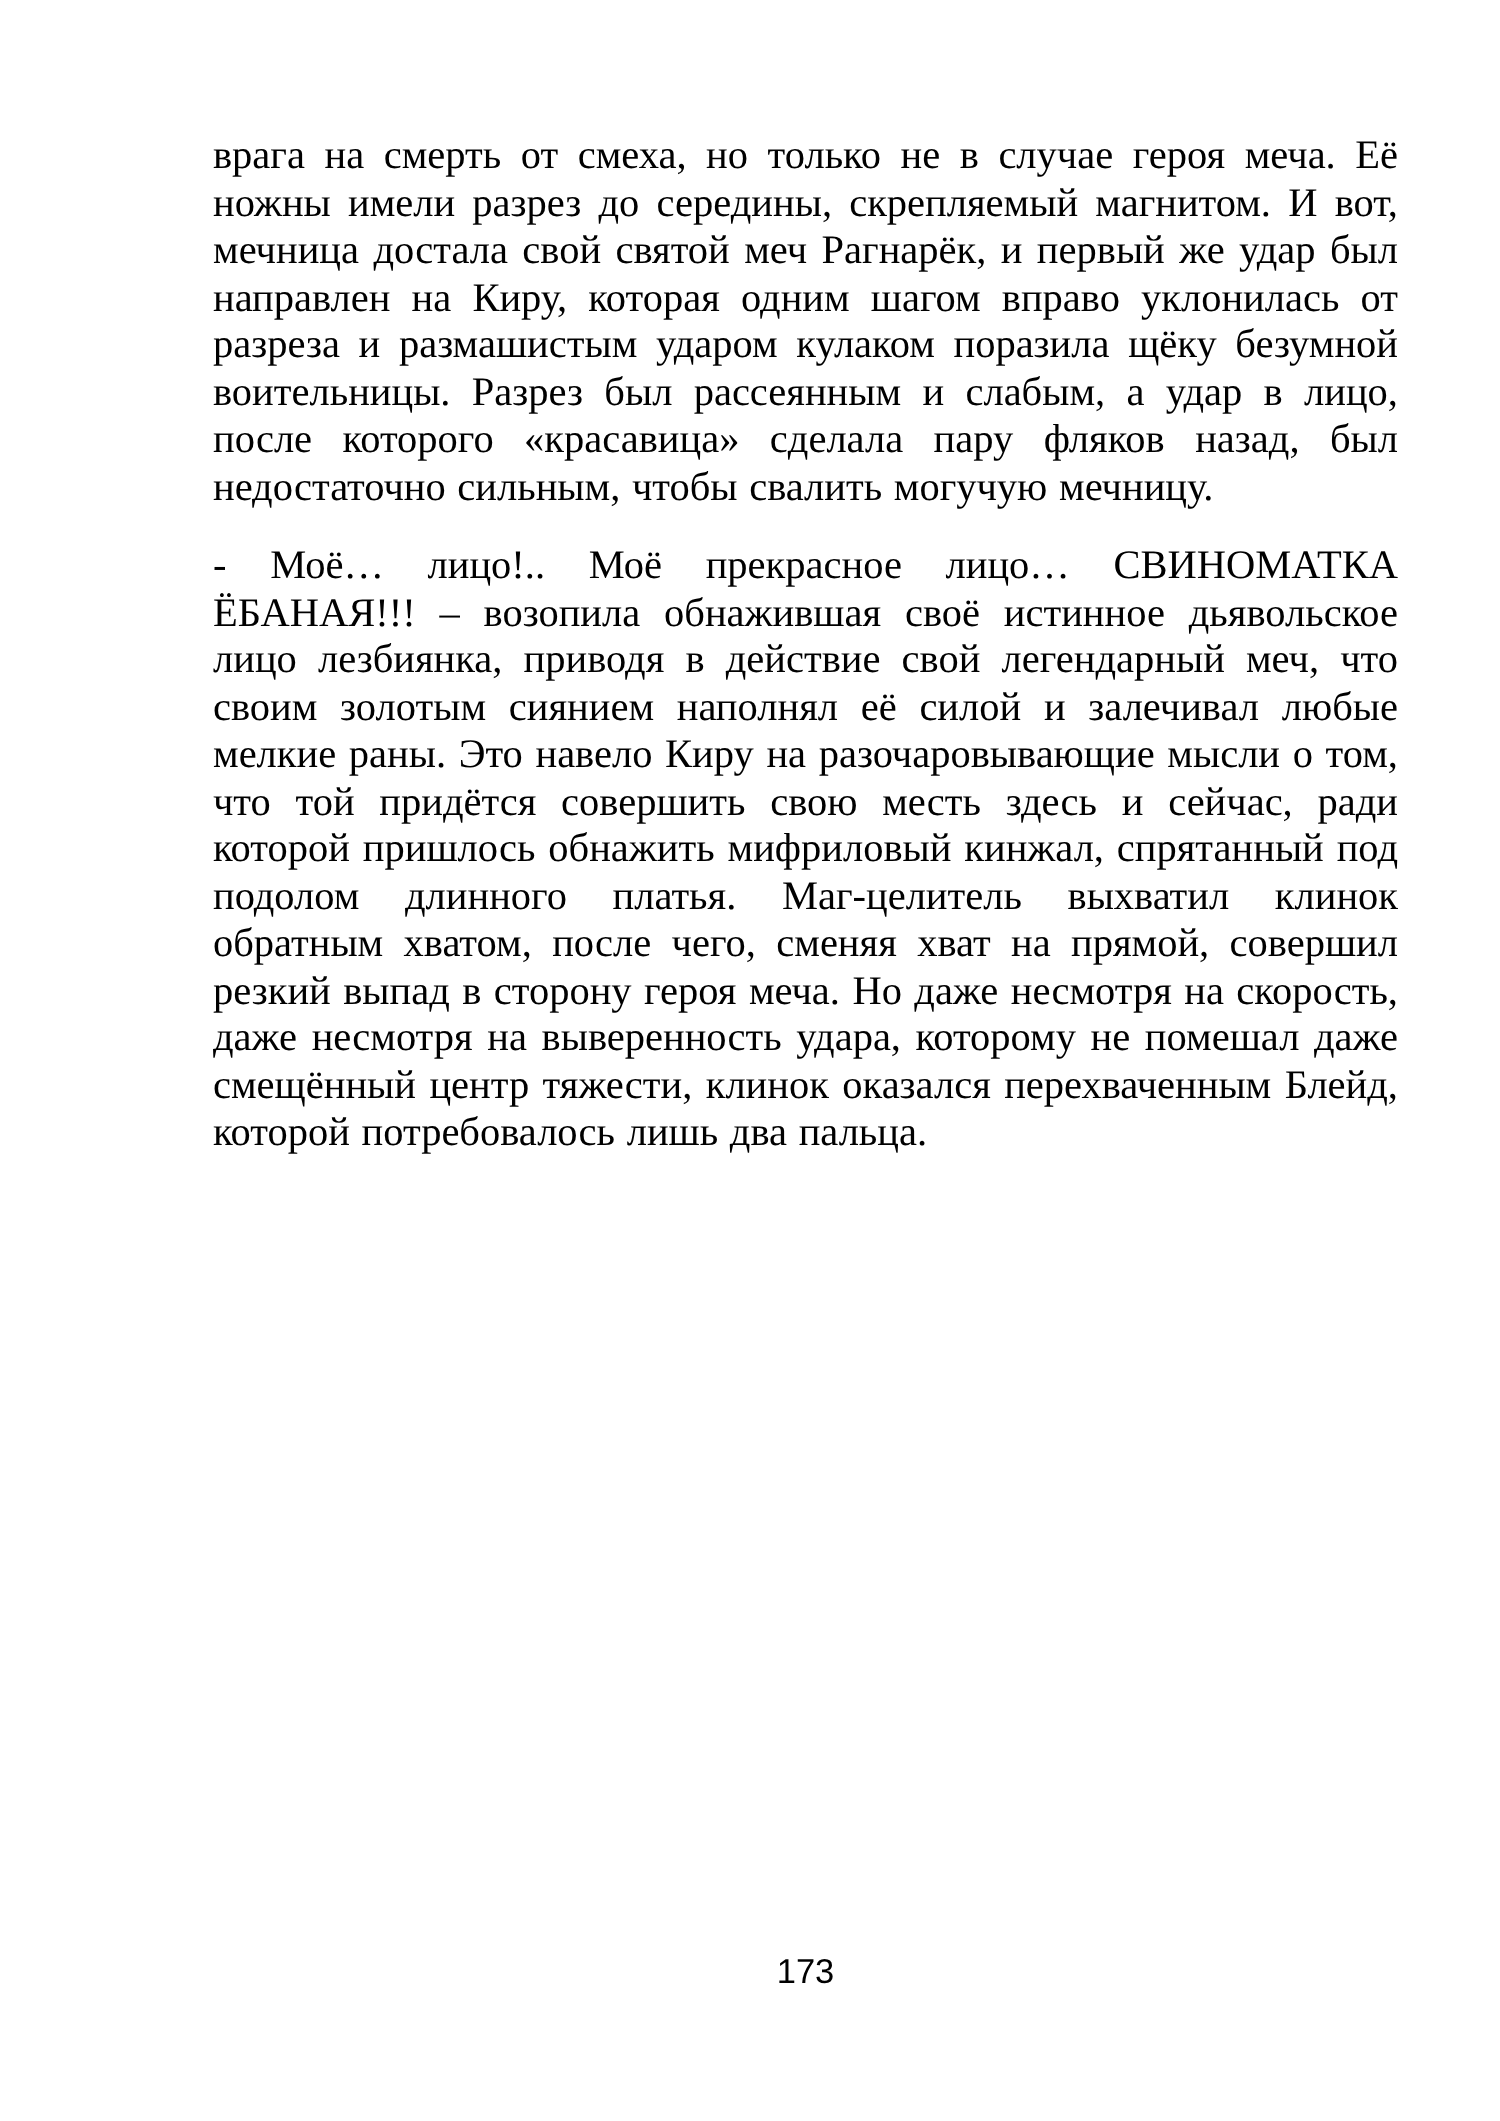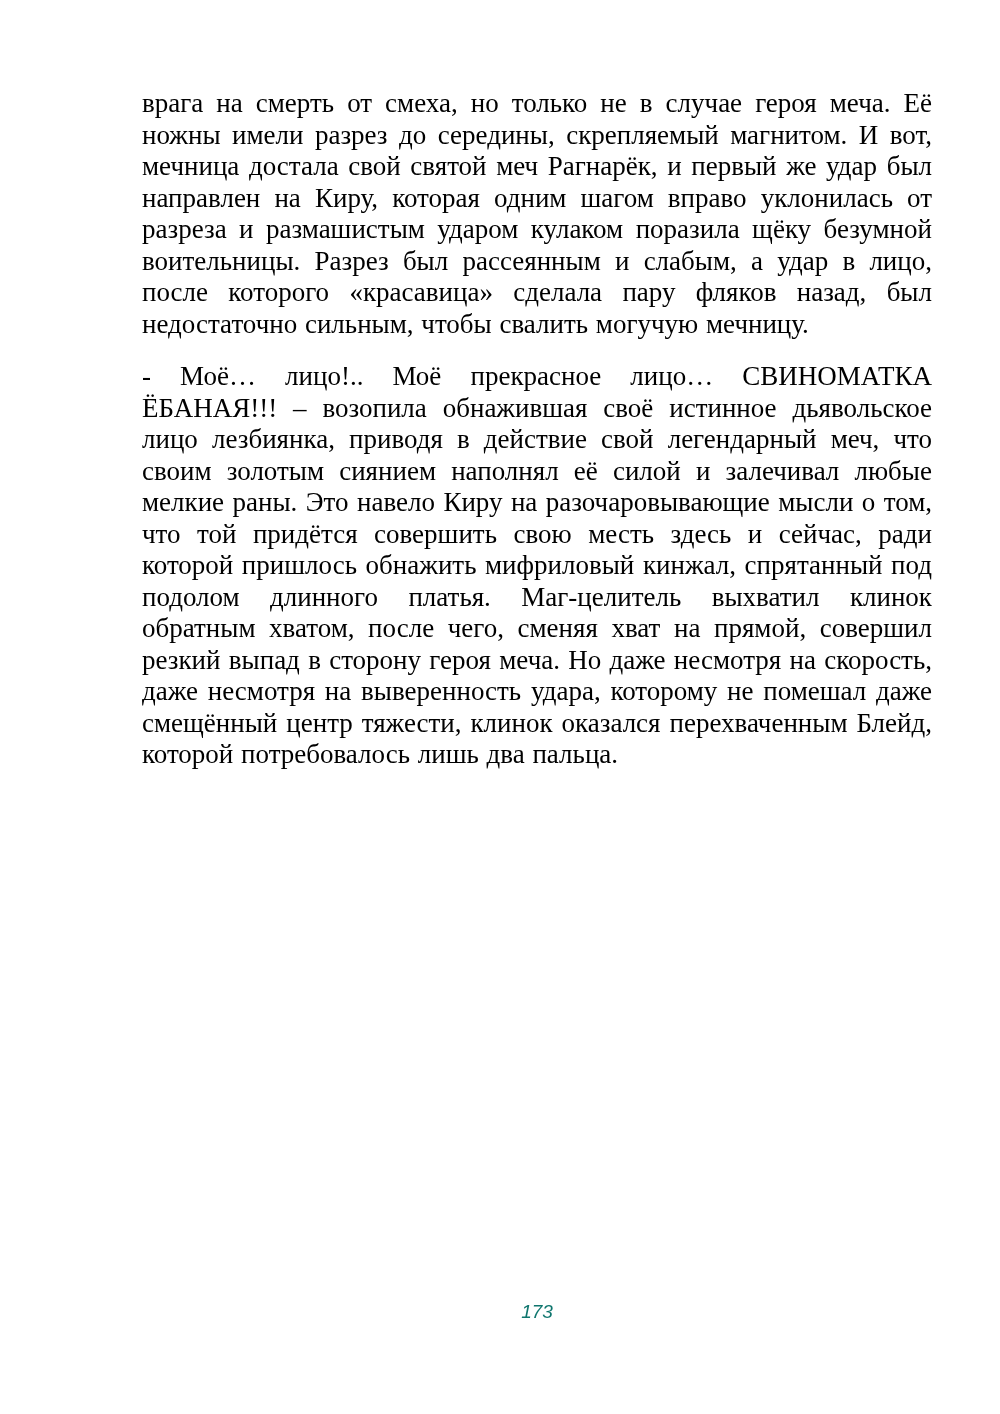--- a/index.html
+++ b/index.html
@@ -37,23 +37,22 @@
     margin: 0 0 21px 0;
     word-spacing: 1px;
   }
   .page-number {
     position: absolute;
     left: 142px;
     top: 1301px;
     width: 790px;
     text-align: center;
     font-family: "Liberation Sans", sans-serif;
-    font-size: 19px;
-    color: #0f766e;
-    font-style: italic;
+    font-size: 23px;
+    color: #000000;
   }
 </style>
 </head>
 <body>
 
 <div class="page">
   <div class="text-block">
     <p class="paragraph">врага на смерть от смеха, но только не в случае героя меча. Её ножны имели разрез до середины, скрепляемый магнитом. И вот, мечница достала свой святой меч Рагнарёк, и первый же удар был направлен на Киру, которая одним шагом вправо уклонилась от разреза и размашистым ударом кулаком поразила щёку безумной воительницы. Разрез был рассеянным и слабым, а удар в лицо, после которого «красавица» сделала пару фляков назад, был недостаточно сильным, чтобы свалить могучую мечницу.</p>
     <p class="paragraph">- Моё… лицо!.. Моё прекрасное лицо… СВИНОМАТКА ЁБАНАЯ!!! – возопила обнажившая своё истинное дьявольское лицо лезбиянка, приводя в действие свой легендарный меч, что своим золотым сиянием наполнял её силой и залечивал любые мелкие раны. Это навело Киру на разочаровывающие мысли о том, что той придётся совершить свою месть здесь и сейчас, ради которой пришлось обнажить мифриловый кинжал, спрятанный под подолом длинного платья. Маг-целитель выхватил клинок обратным хватом, после чего, сменяя хват на прямой, совершил резкий выпад в сторону героя меча. Но даже несмотря на скорость, даже несмотря на выверенность удара, которому не помешал даже смещённый центр тяжести, клинок оказался перехваченным Блейд, которой потребовалось лишь два пальца.</p>
   </div>

